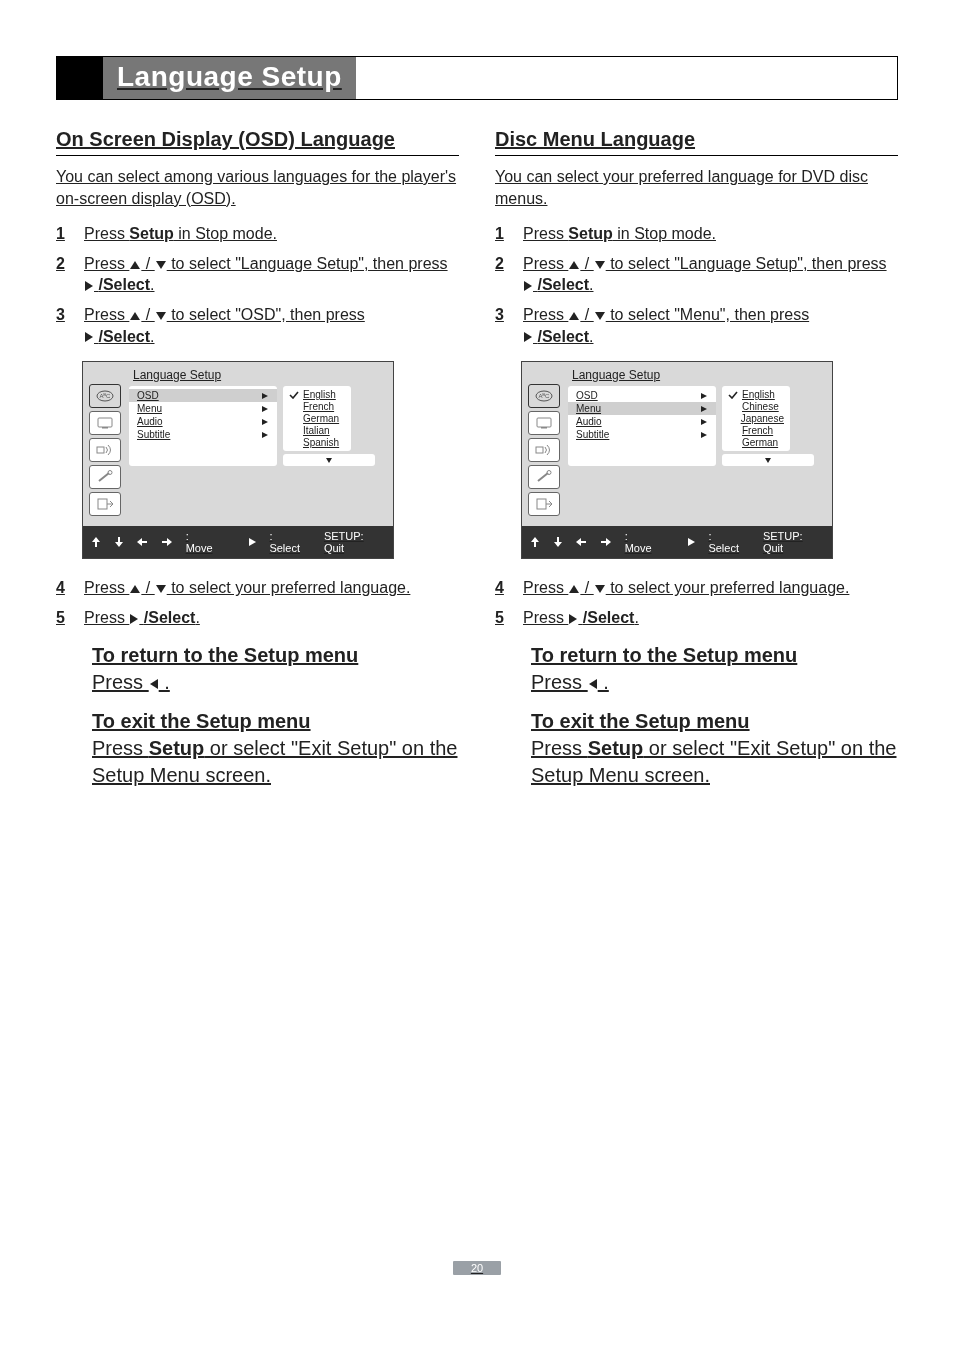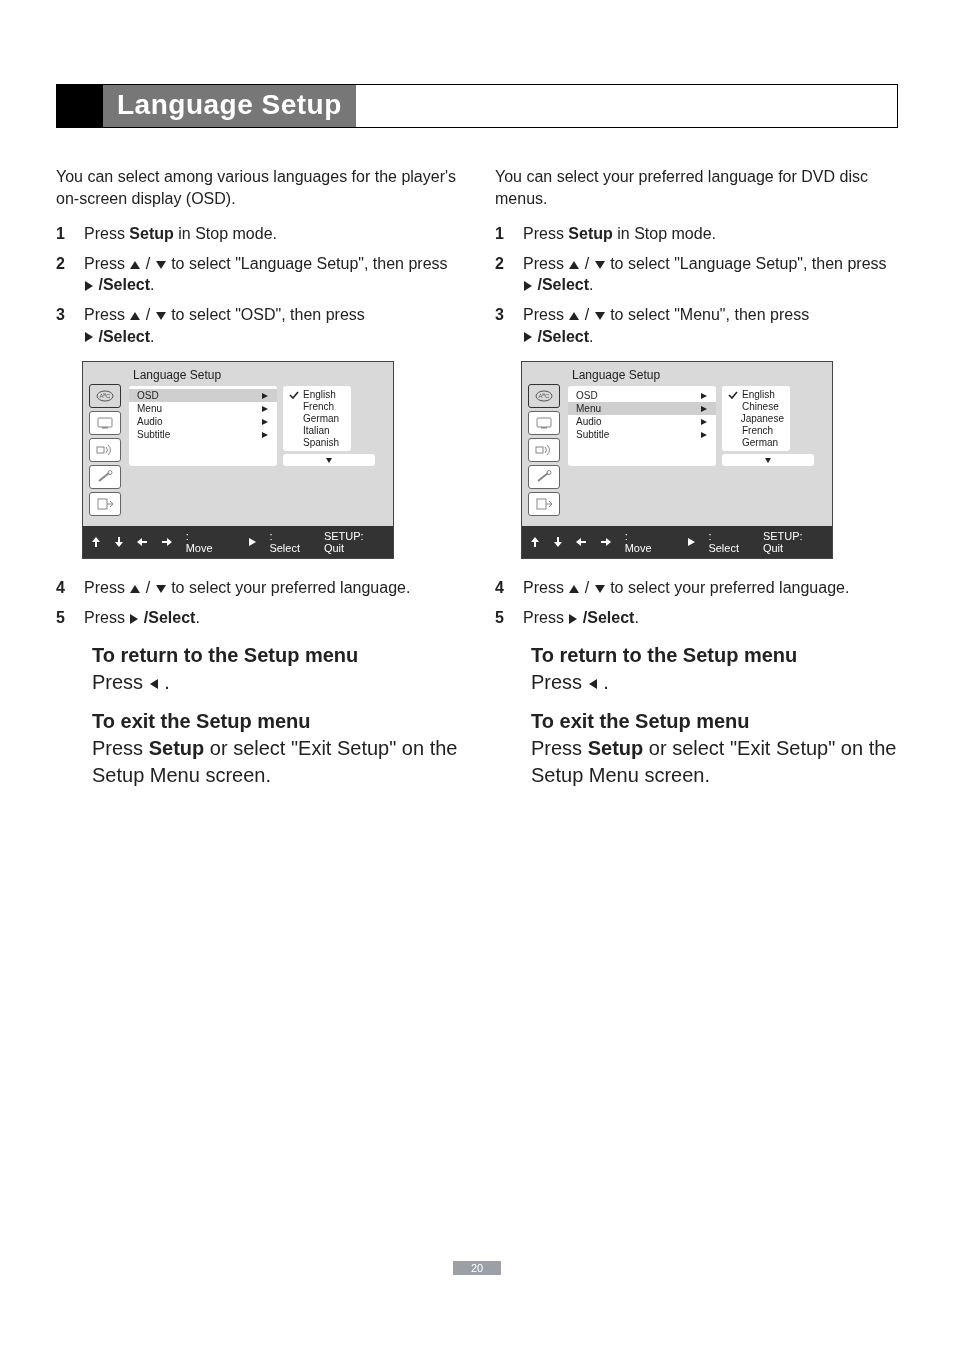--- a/index.html
+++ b/index.html
@@ -5,21 +5,22 @@
   * { box-sizing: border-box; }
   body {
     margin: 0;
     padding: 0;
     font-family: Arial, Helvetica, sans-serif;
     background: #fff;
     color: #222;
     width: 954px;
   }
   .page {
-    padding: 84px 56px 40px 56px;
+    padding: 56px 56px 40px 56px;
+    text-decoration: underline;
   }
   .title-bar {
     display: flex;
     align-items: stretch;
     border: 1px solid #000;
     margin-bottom: 28px;
   }
   .title-bar .black-box {
     width: 46px;
     background: #000;
@@ -193,20 +194,21 @@
 
   <div class="title-bar">
     <div class="black-box"></div>
     <div class="title">Language Setup</div>
     <div class="spacer"></div>
   </div>
 
   <div class="cols">
 
     <div class="col">
+      <h2 class="section">On Screen Display (OSD) Language</h2>
       <p class="intro">You can select among various languages for the player's on-screen display (OSD).</p>
 
       <ol class="steps">
         <li>
           <span class="num">1</span>
           <span class="body">
             <span>Press </span><span class="bold">Setup</span><span> in Stop mode.</span>
           </span>
         </li>
         <li>
@@ -384,20 +386,21 @@
             </svg><span> .</span></div>
       </div>
 
       <div class="sub-block">
         <div class="hdr">To exit the Setup menu</div>
         <div><span>Press </span><span class="bold">Setup</span><span> or select "Exit Setup" on the Setup Menu screen.</span></div>
       </div>
     </div>
 
     <div class="col">
+      <h2 class="section">Disc Menu Language</h2>
       <p class="intro">You can select your preferred language for DVD disc menus.</p>
 
       <ol class="steps">
         <li>
           <span class="num">1</span>
           <span class="body">
             <span>Press </span><span class="bold">Setup</span><span> in Stop mode.</span>
           </span>
         </li>
         <li>

